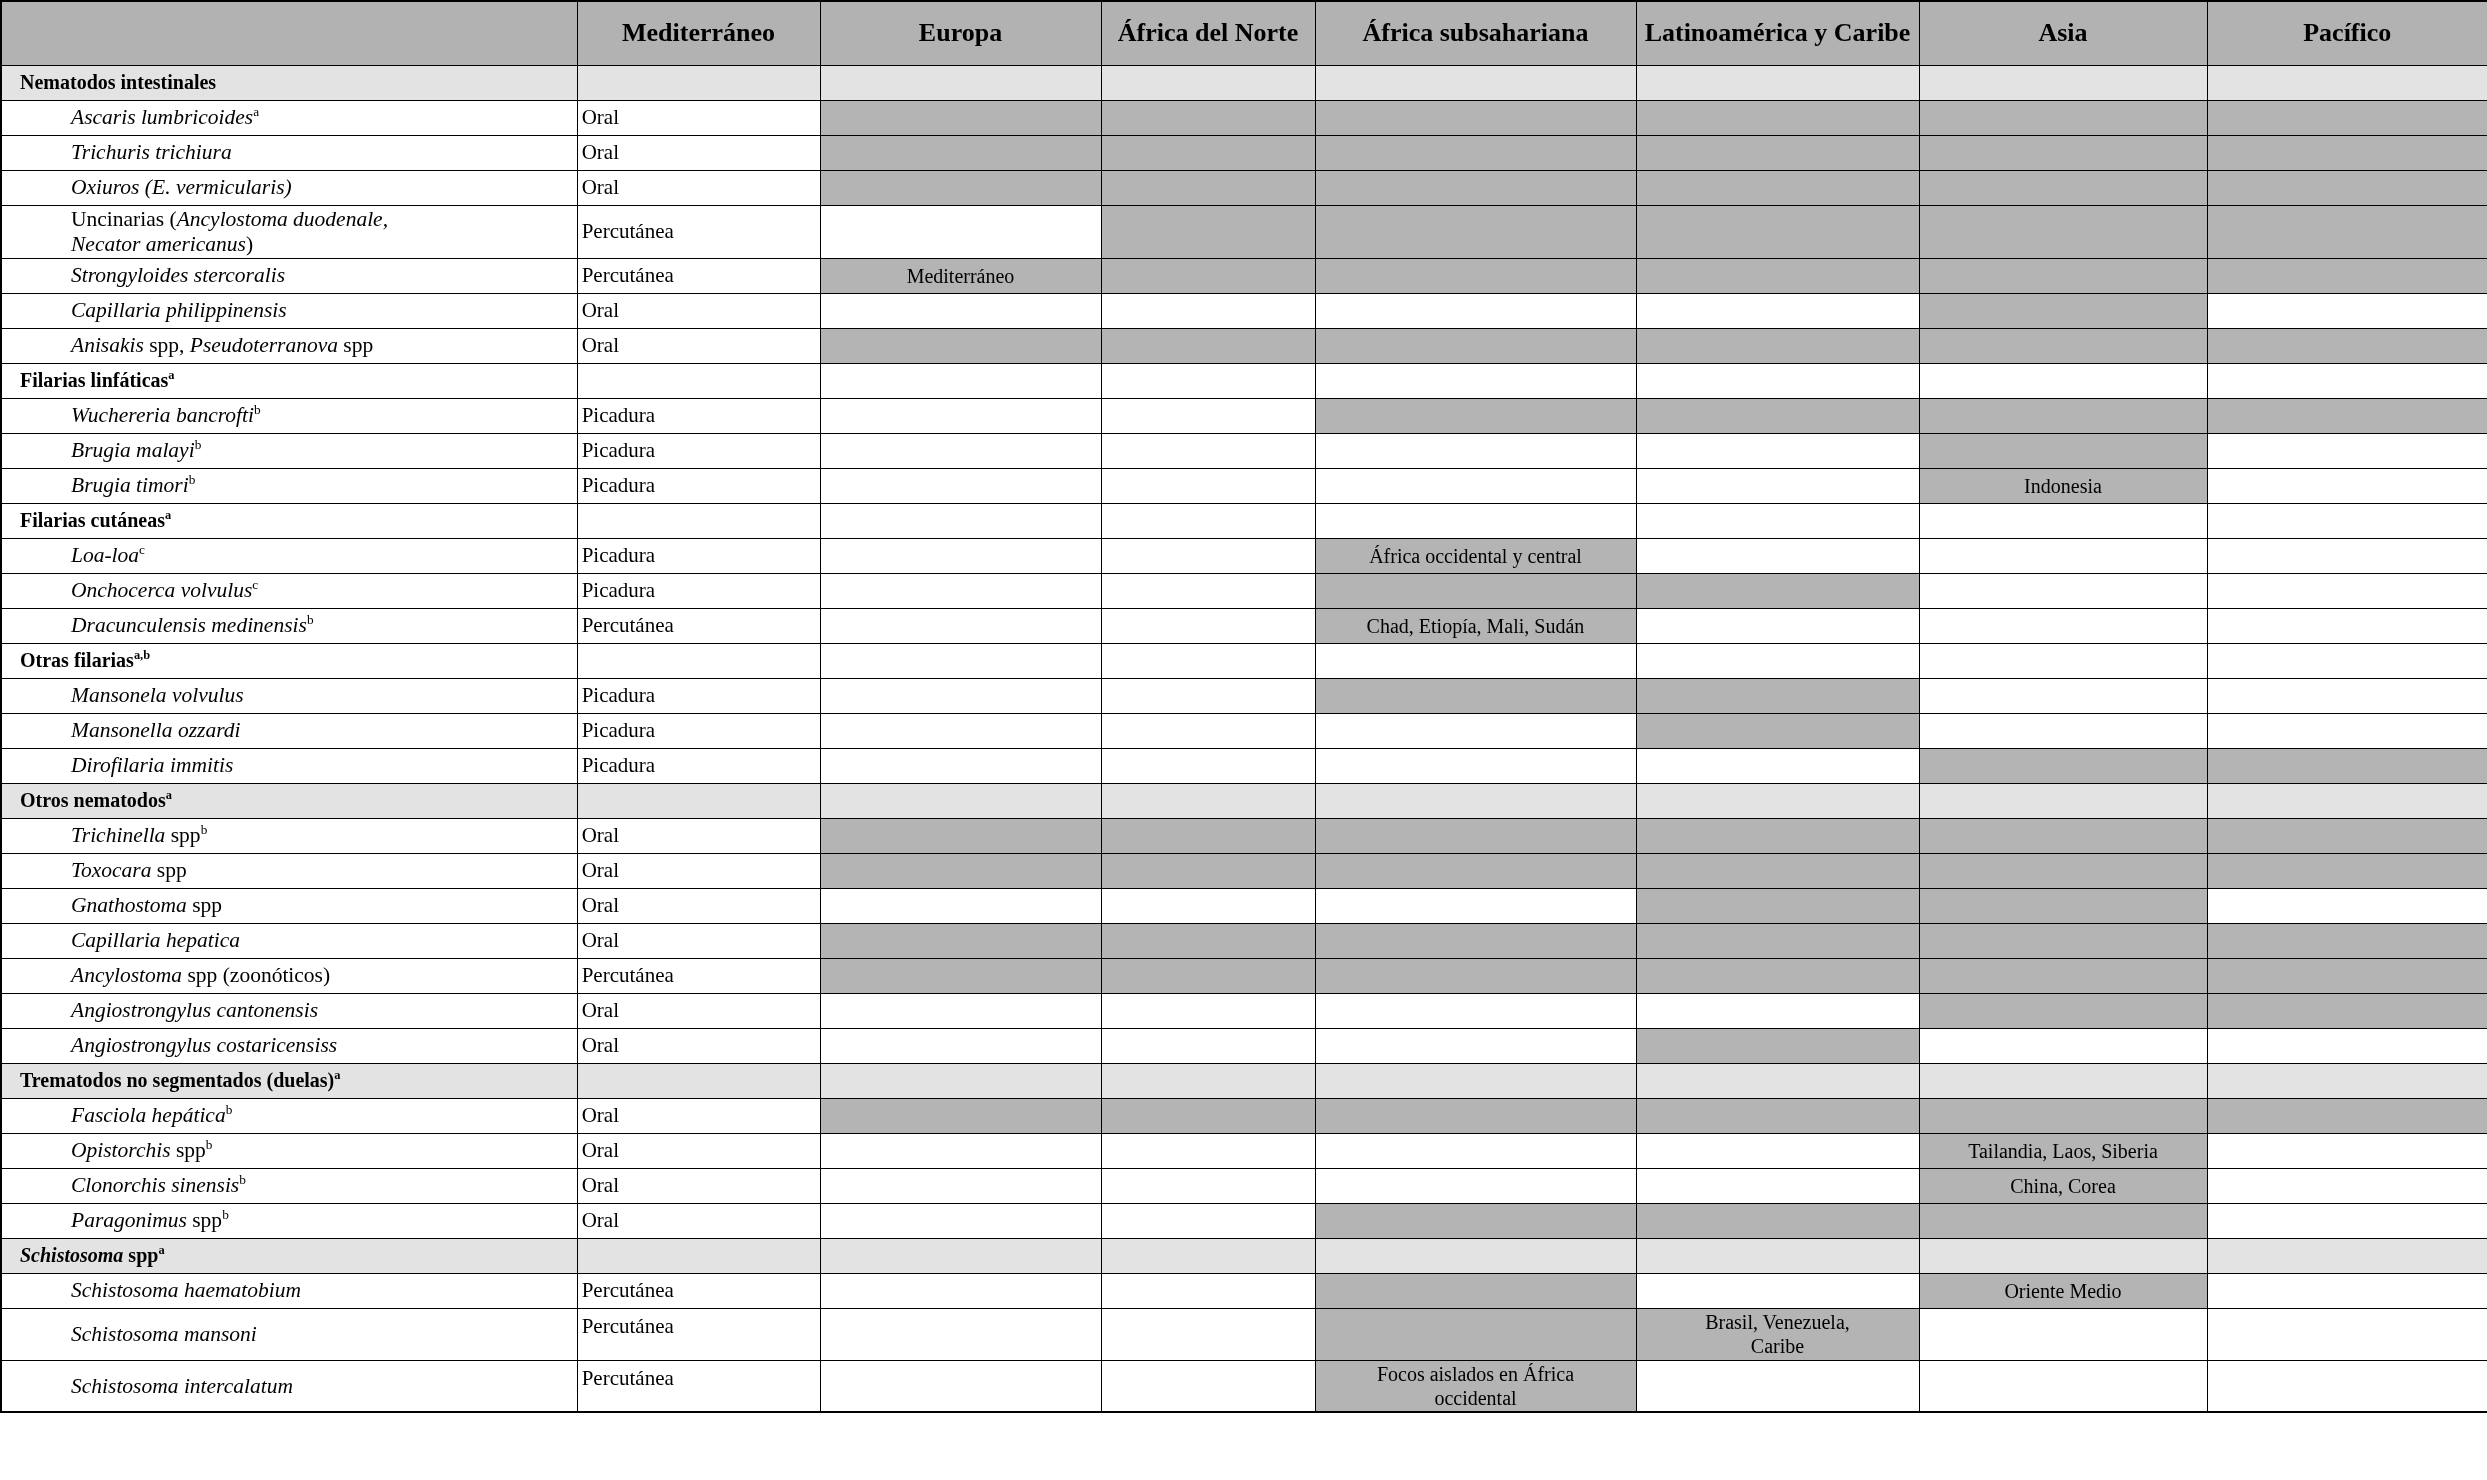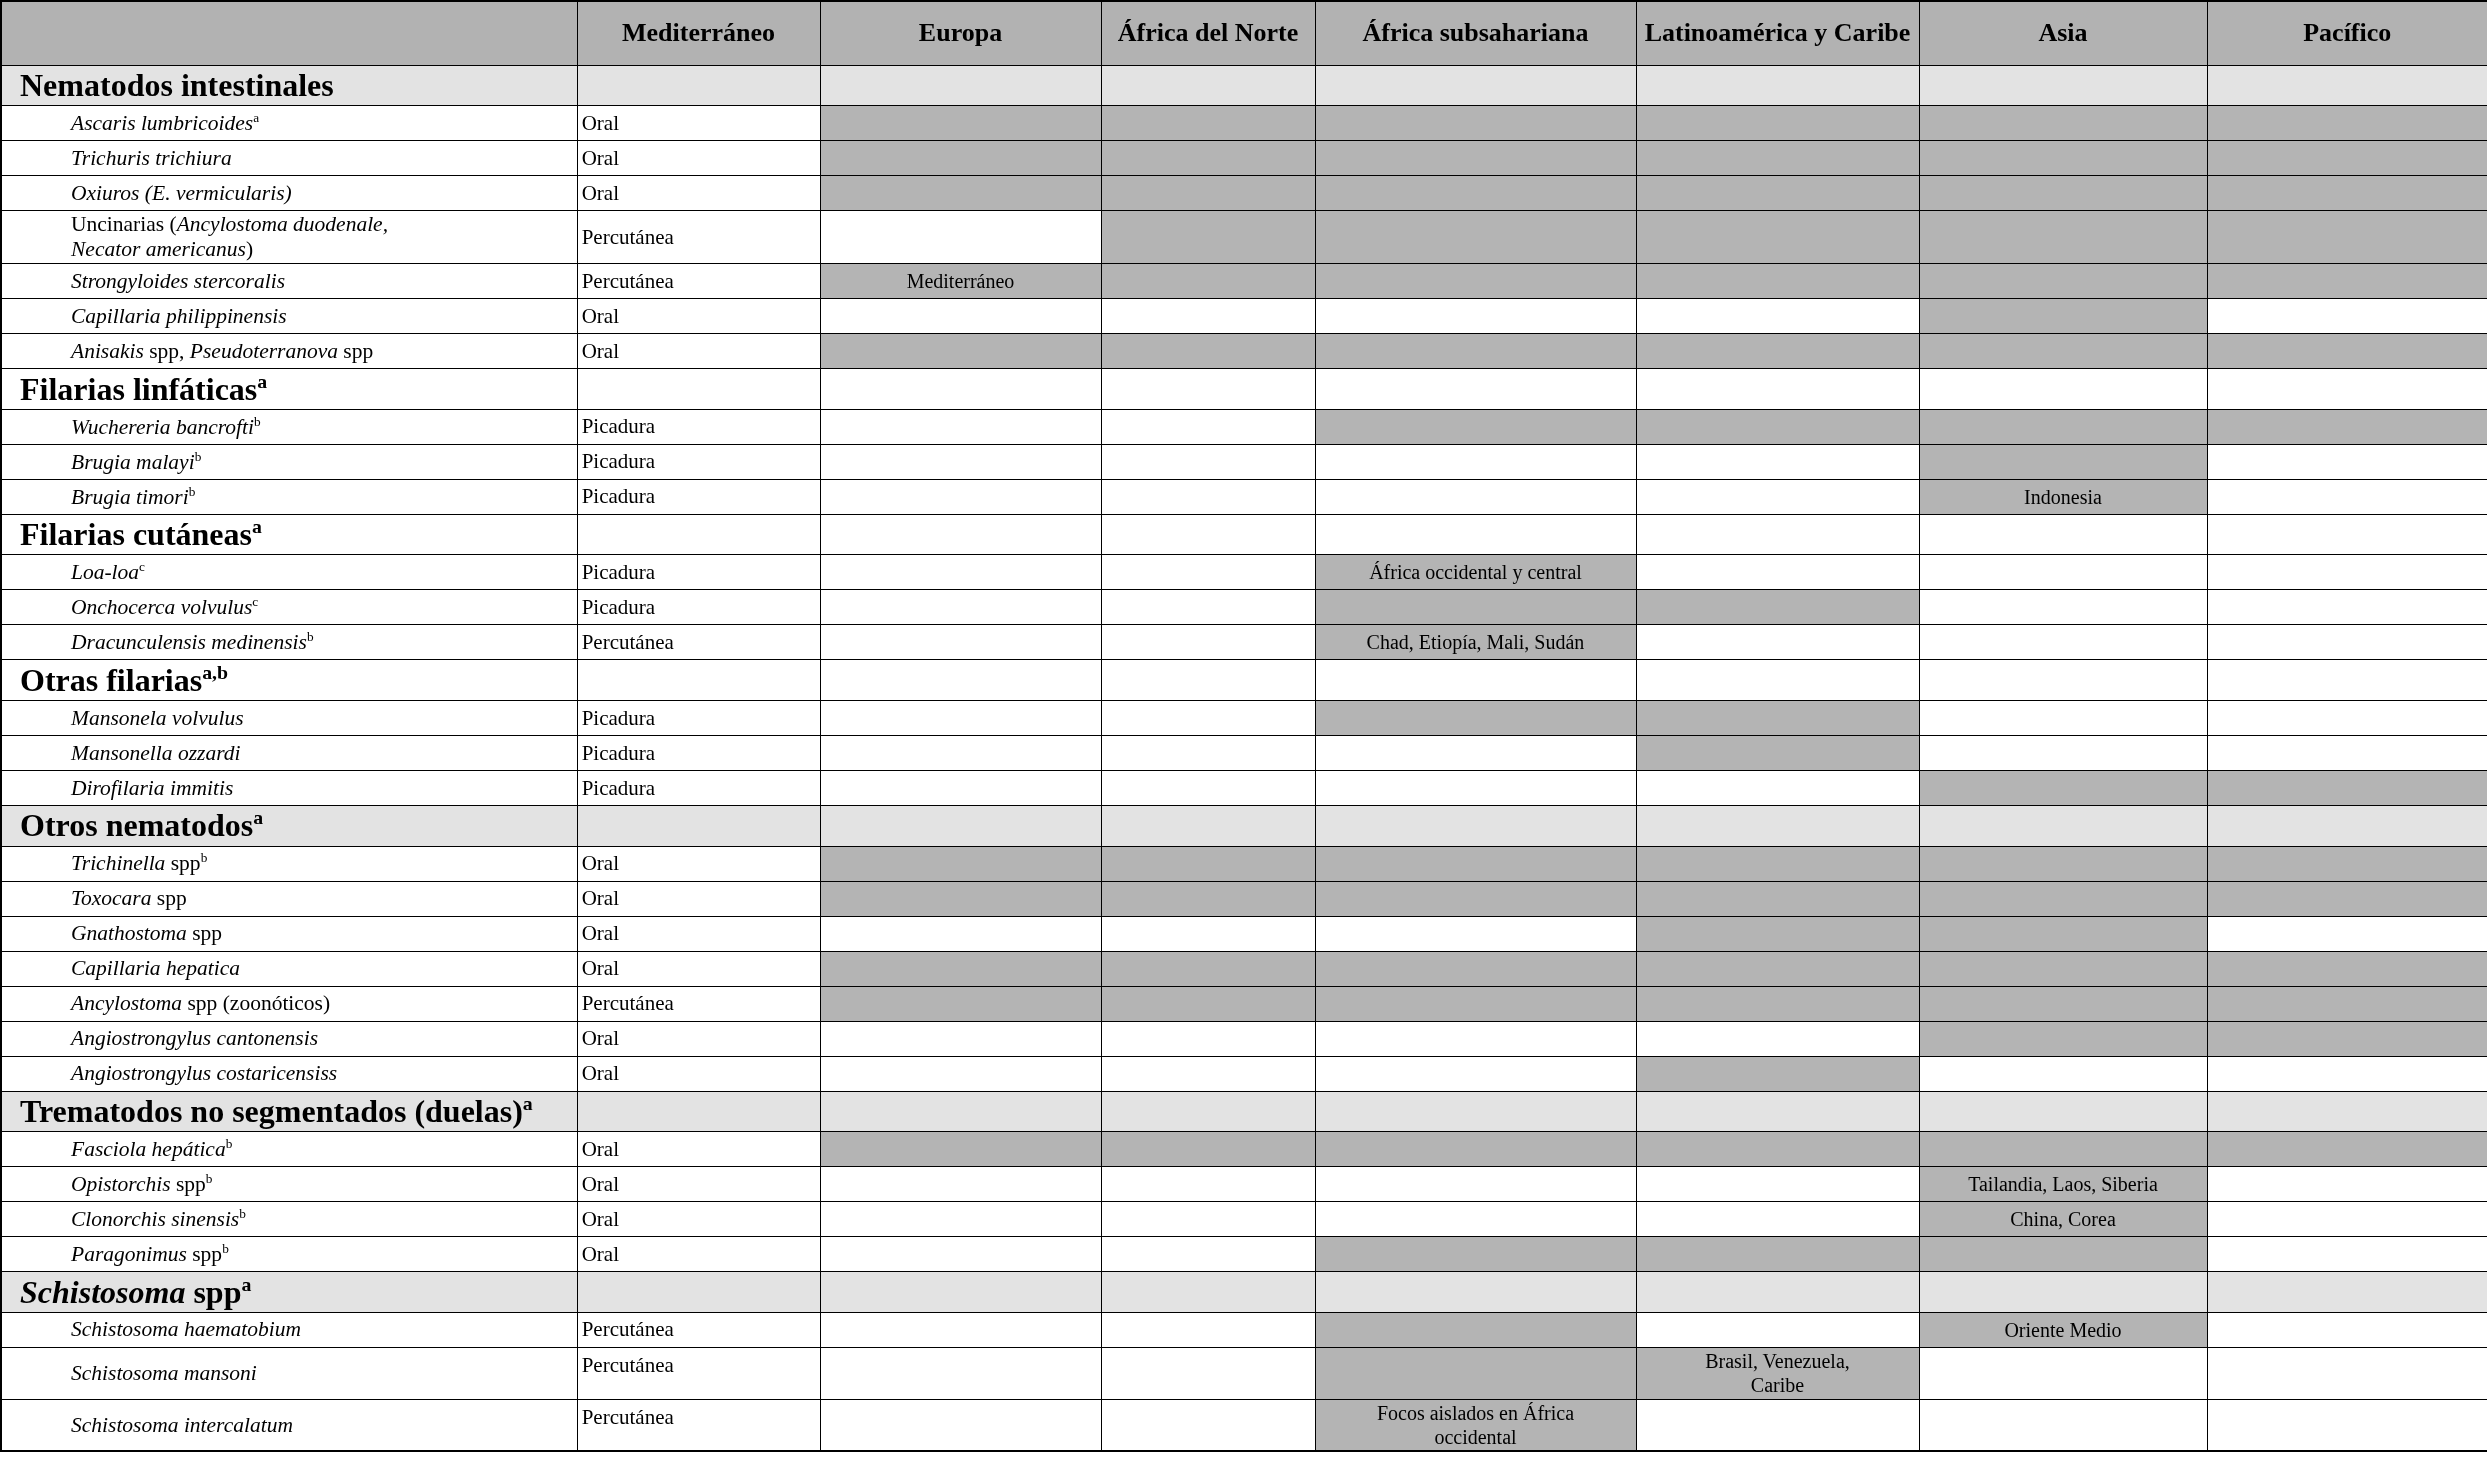--- a/index.html
+++ b/index.html
@@ -11,21 +11,21 @@
   html,body{margin:0;padding:0;background:#ffffff;}
   body{width:2487px;font-family:"Liberation Serif",serif;color:#000;}
   table{border-collapse:collapse;table-layout:fixed;width:2487px;border:2.1px solid var(--border);}
   col.c0{width:576px}col.c1{width:243px}col.c2{width:281px}col.c3{width:214px}
   col.c4{width:321px}col.c5{width:283px}col.c6{width:288px}col.c7{width:281px}
   th,td{border:1.4px solid var(--border);box-sizing:border-box;vertical-align:middle;overflow:hidden;}
   th{background:var(--header-bg);font-weight:bold;font-size:26px;text-align:center;height:64px;padding:2.8px 5.6px;line-height:1.15;}
   tbody td{height:35px;font-size:21.5px;}
   td.name{text-align:left;padding:1.4px 8.3px 1.4px 69px;white-space:pre-line;line-height:1.15;}
   td.name i{}
-  tr.sectionrow td.name{padding-left:18px;font-weight:bold;font-size:32px;}
+  tr.sectionrow td.name{padding-left:18px;font-weight:bold;font-size:20px;}
   tr.sec-shaded td{background:var(--section-bg);}
   td.trans{text-align:left;font-size:21px;padding:1.4px 4.2px;}
   td.region{text-align:center;font-size:20px;padding:1.4px 5.6px;white-space:pre-line;line-height:1.2;}
   td.shaded{background:var(--cell-bg);}
   sup{font-size:0.62em;vertical-align:super;line-height:0;}
   tr.tall td.trans{vertical-align:top;padding-top:5.6px;}
 </style>
 </head>
 <body>
 

